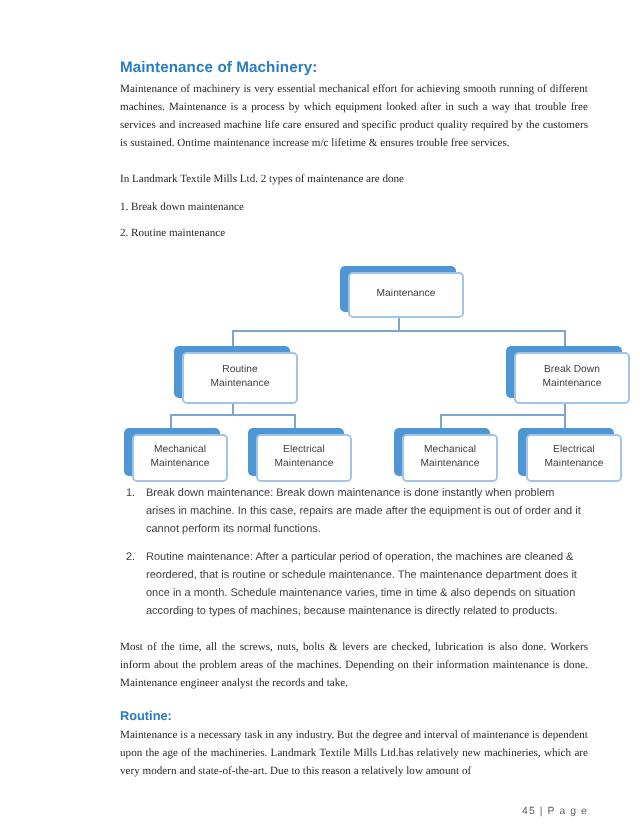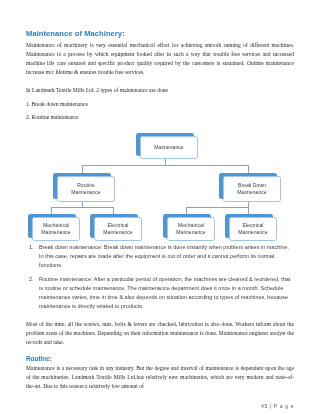--- a/index.html
+++ b/index.html
@@ -14,21 +14,21 @@
     font-family: "Liberation Serif", serif;
     color: #231f20;
     -webkit-font-smoothing: antialiased;
   }
 
   .page {
     position: relative;
     width: 320px;
     height: 414px;
     box-sizing: border-box;
-    padding: 30px 26px 0 26px;
+    padding: 30px 26px 0 60px;
   }
 
   
   .heading-blue {
     font-family: "Liberation Sans", sans-serif;
     font-size: 7.6px;
     font-weight: bold;
     color: #2b7ec1;
     letter-spacing: .05px;
     margin: 0 0 3px 0;

